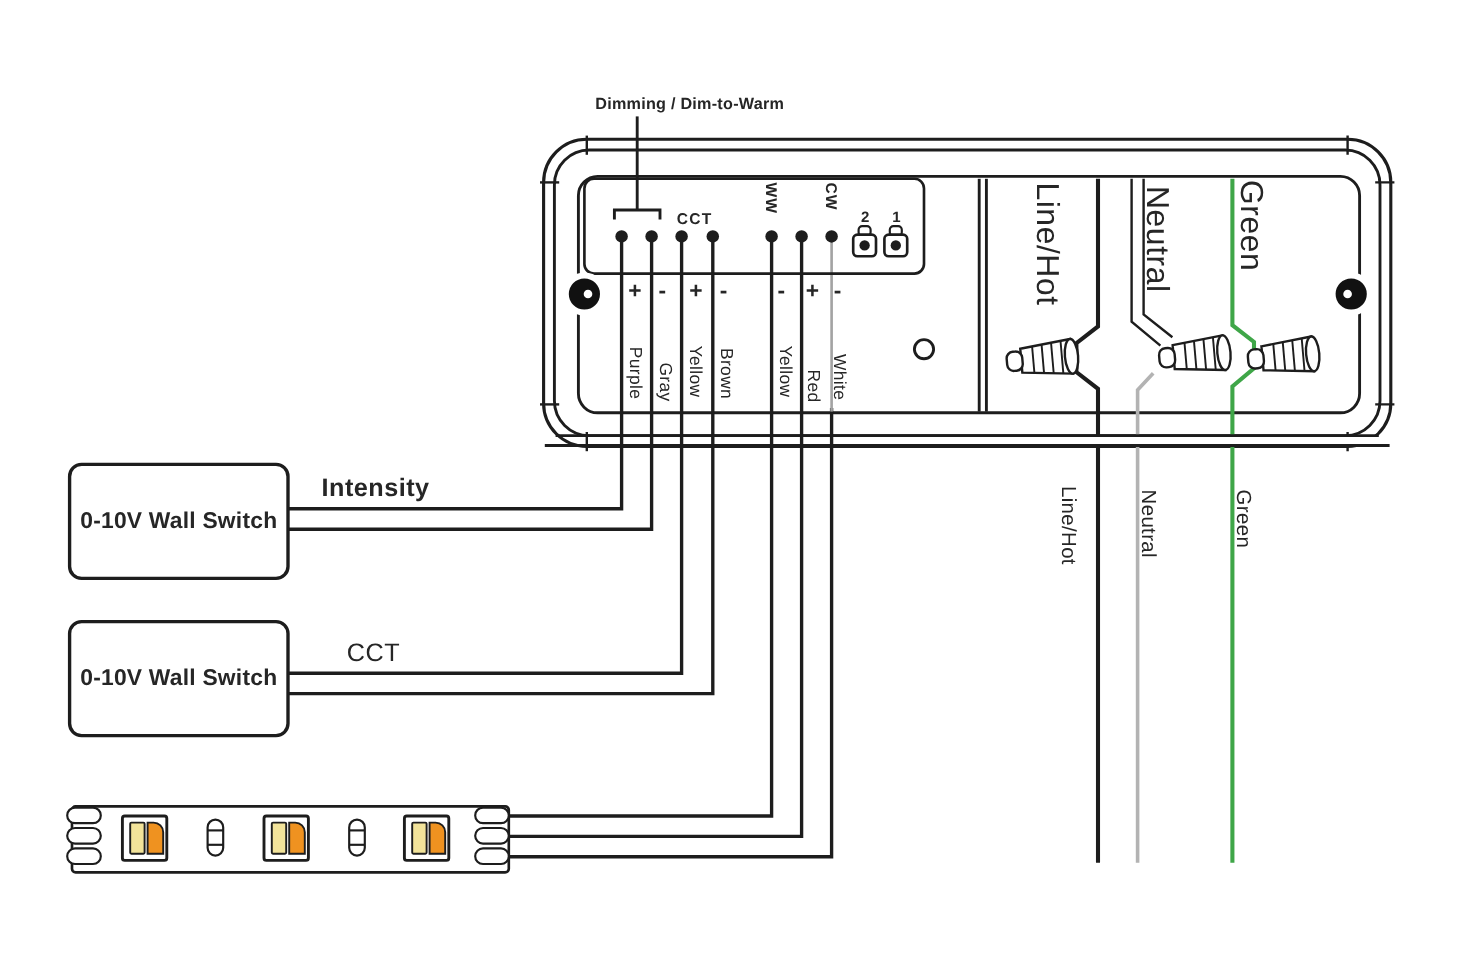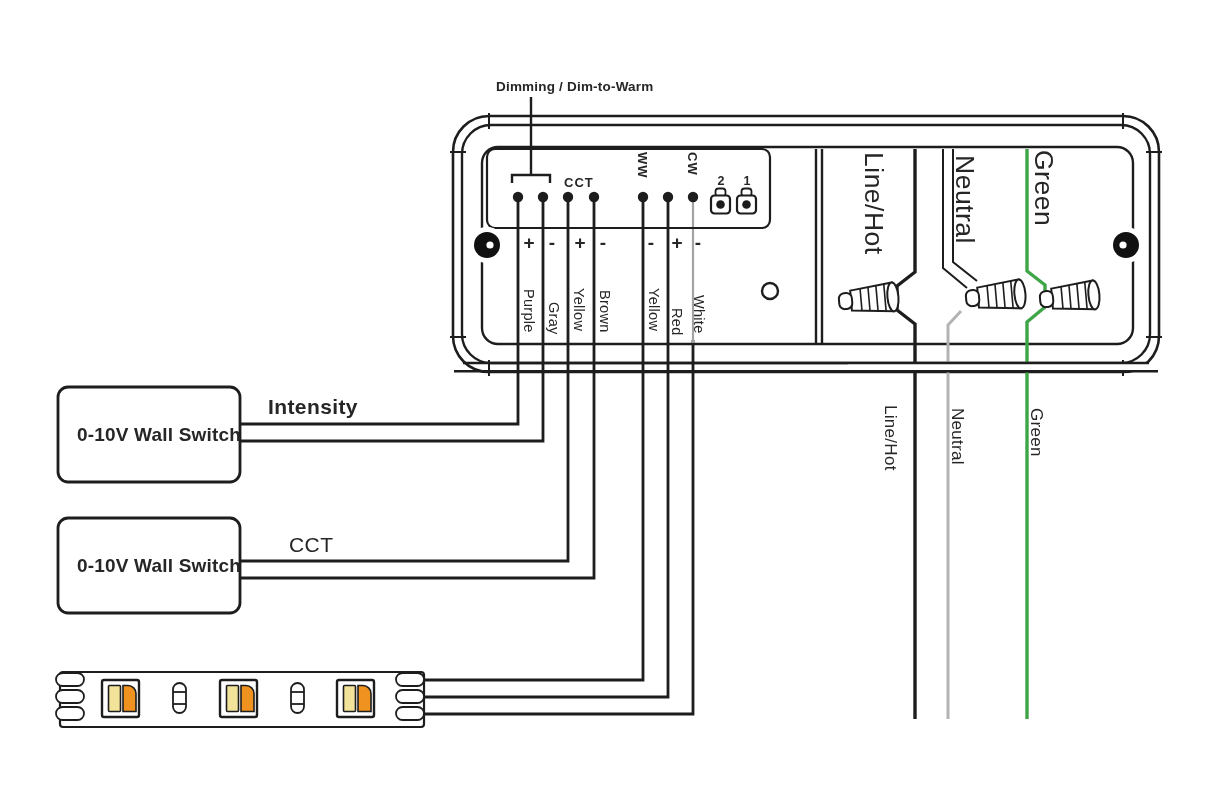--- a/index.html
+++ b/index.html
@@ -1,21 +1,21 @@
 <!DOCTYPE html>
 <html><head>
 <meta charset="utf-8">
 <style>
   html,body{margin:0;padding:0;background:#ffffff;}
   .canvas{position:relative;width:1214px;height:770px;background:#ffffff;overflow:hidden;
           font-family:"Liberation Sans",sans-serif;padding-left:42px;}
   svg{position:absolute;left:0;top:0;}
   .lbl{position:absolute;color:#262626;white-space:nowrap;line-height:1;}
   .vtext{writing-mode:vertical-rl;text-orientation:mixed;}
-  .ctr{display:flex;align-items:center;justify-content:center;text-align:right;margin-left:10px;}
+  .ctr{display:flex;align-items:center;justify-content:center;text-align:right;}
   .sign{width:16px;text-align:center;font-size:19px;font-weight:700;}
   .wirelbl{font-size:14.5px;font-weight:500;width:16px;letter-spacing:.3px;}
   .complbl{font-size:26.5px;font-weight:500;letter-spacing:.5px;}
   .outlbl{font-size:17px;font-weight:500;letter-spacing:.3px;}
   .grplbl{font-size:13px;font-weight:700;letter-spacing:1px;}
 </style>
 </head>
 <body>
 
 <div class="canvas">

